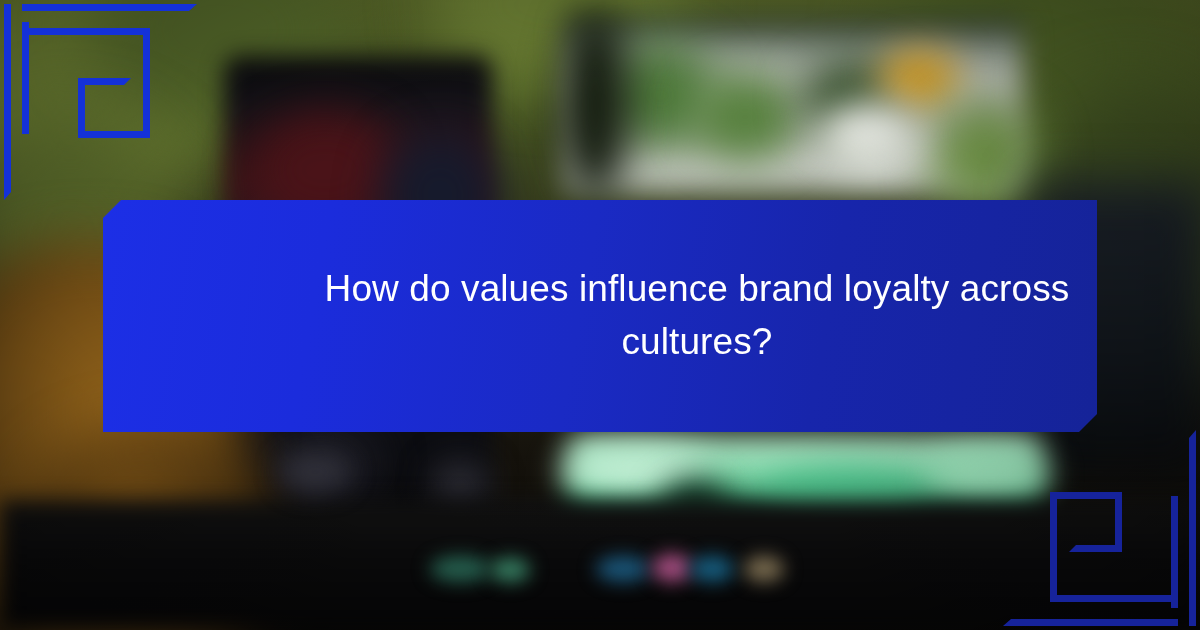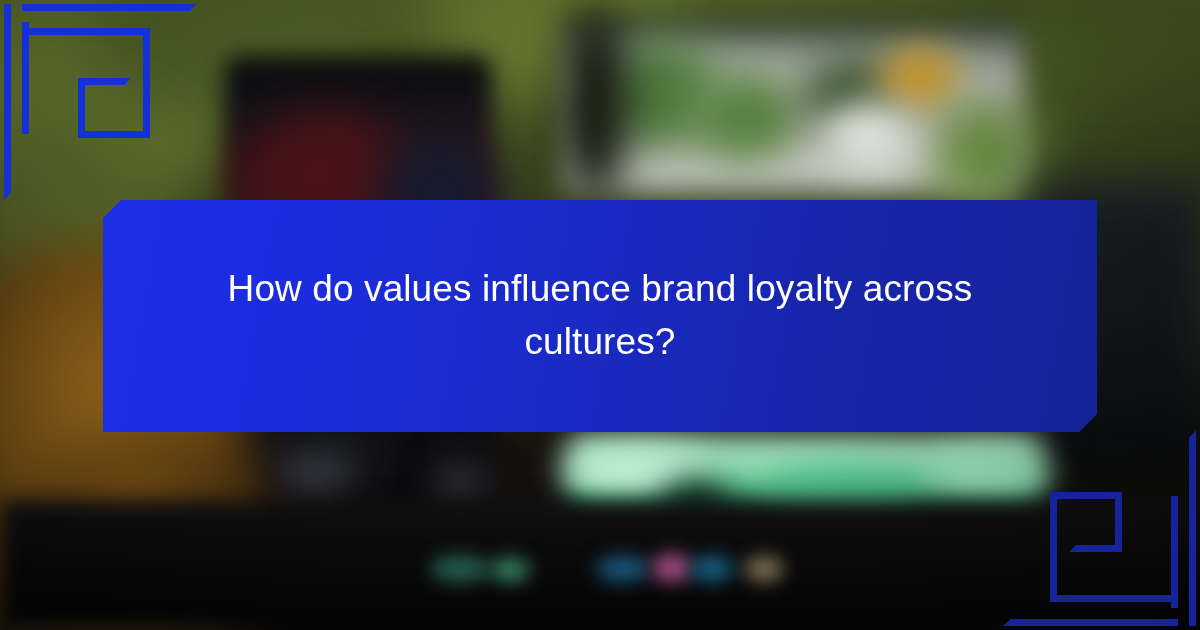--- a/index.html
+++ b/index.html
@@ -135,21 +135,21 @@
     clip-path:polygon(
       18px 0,
       100% 0,
       100% calc(100% - 18px),
       calc(100% - 18px) 100%,
       0 100%,
       0 18px
     );
     display:flex;
     align-items:center;
-    justify-content:center;
+    justify-content:flex-end;
   }
   #banner-text {
     color:#ffffff;
     font-size:37px;
     line-height:1.42;
     font-weight:400;
     text-align:center;
     max-width:800px;
     letter-spacing:0.1px;
   }

